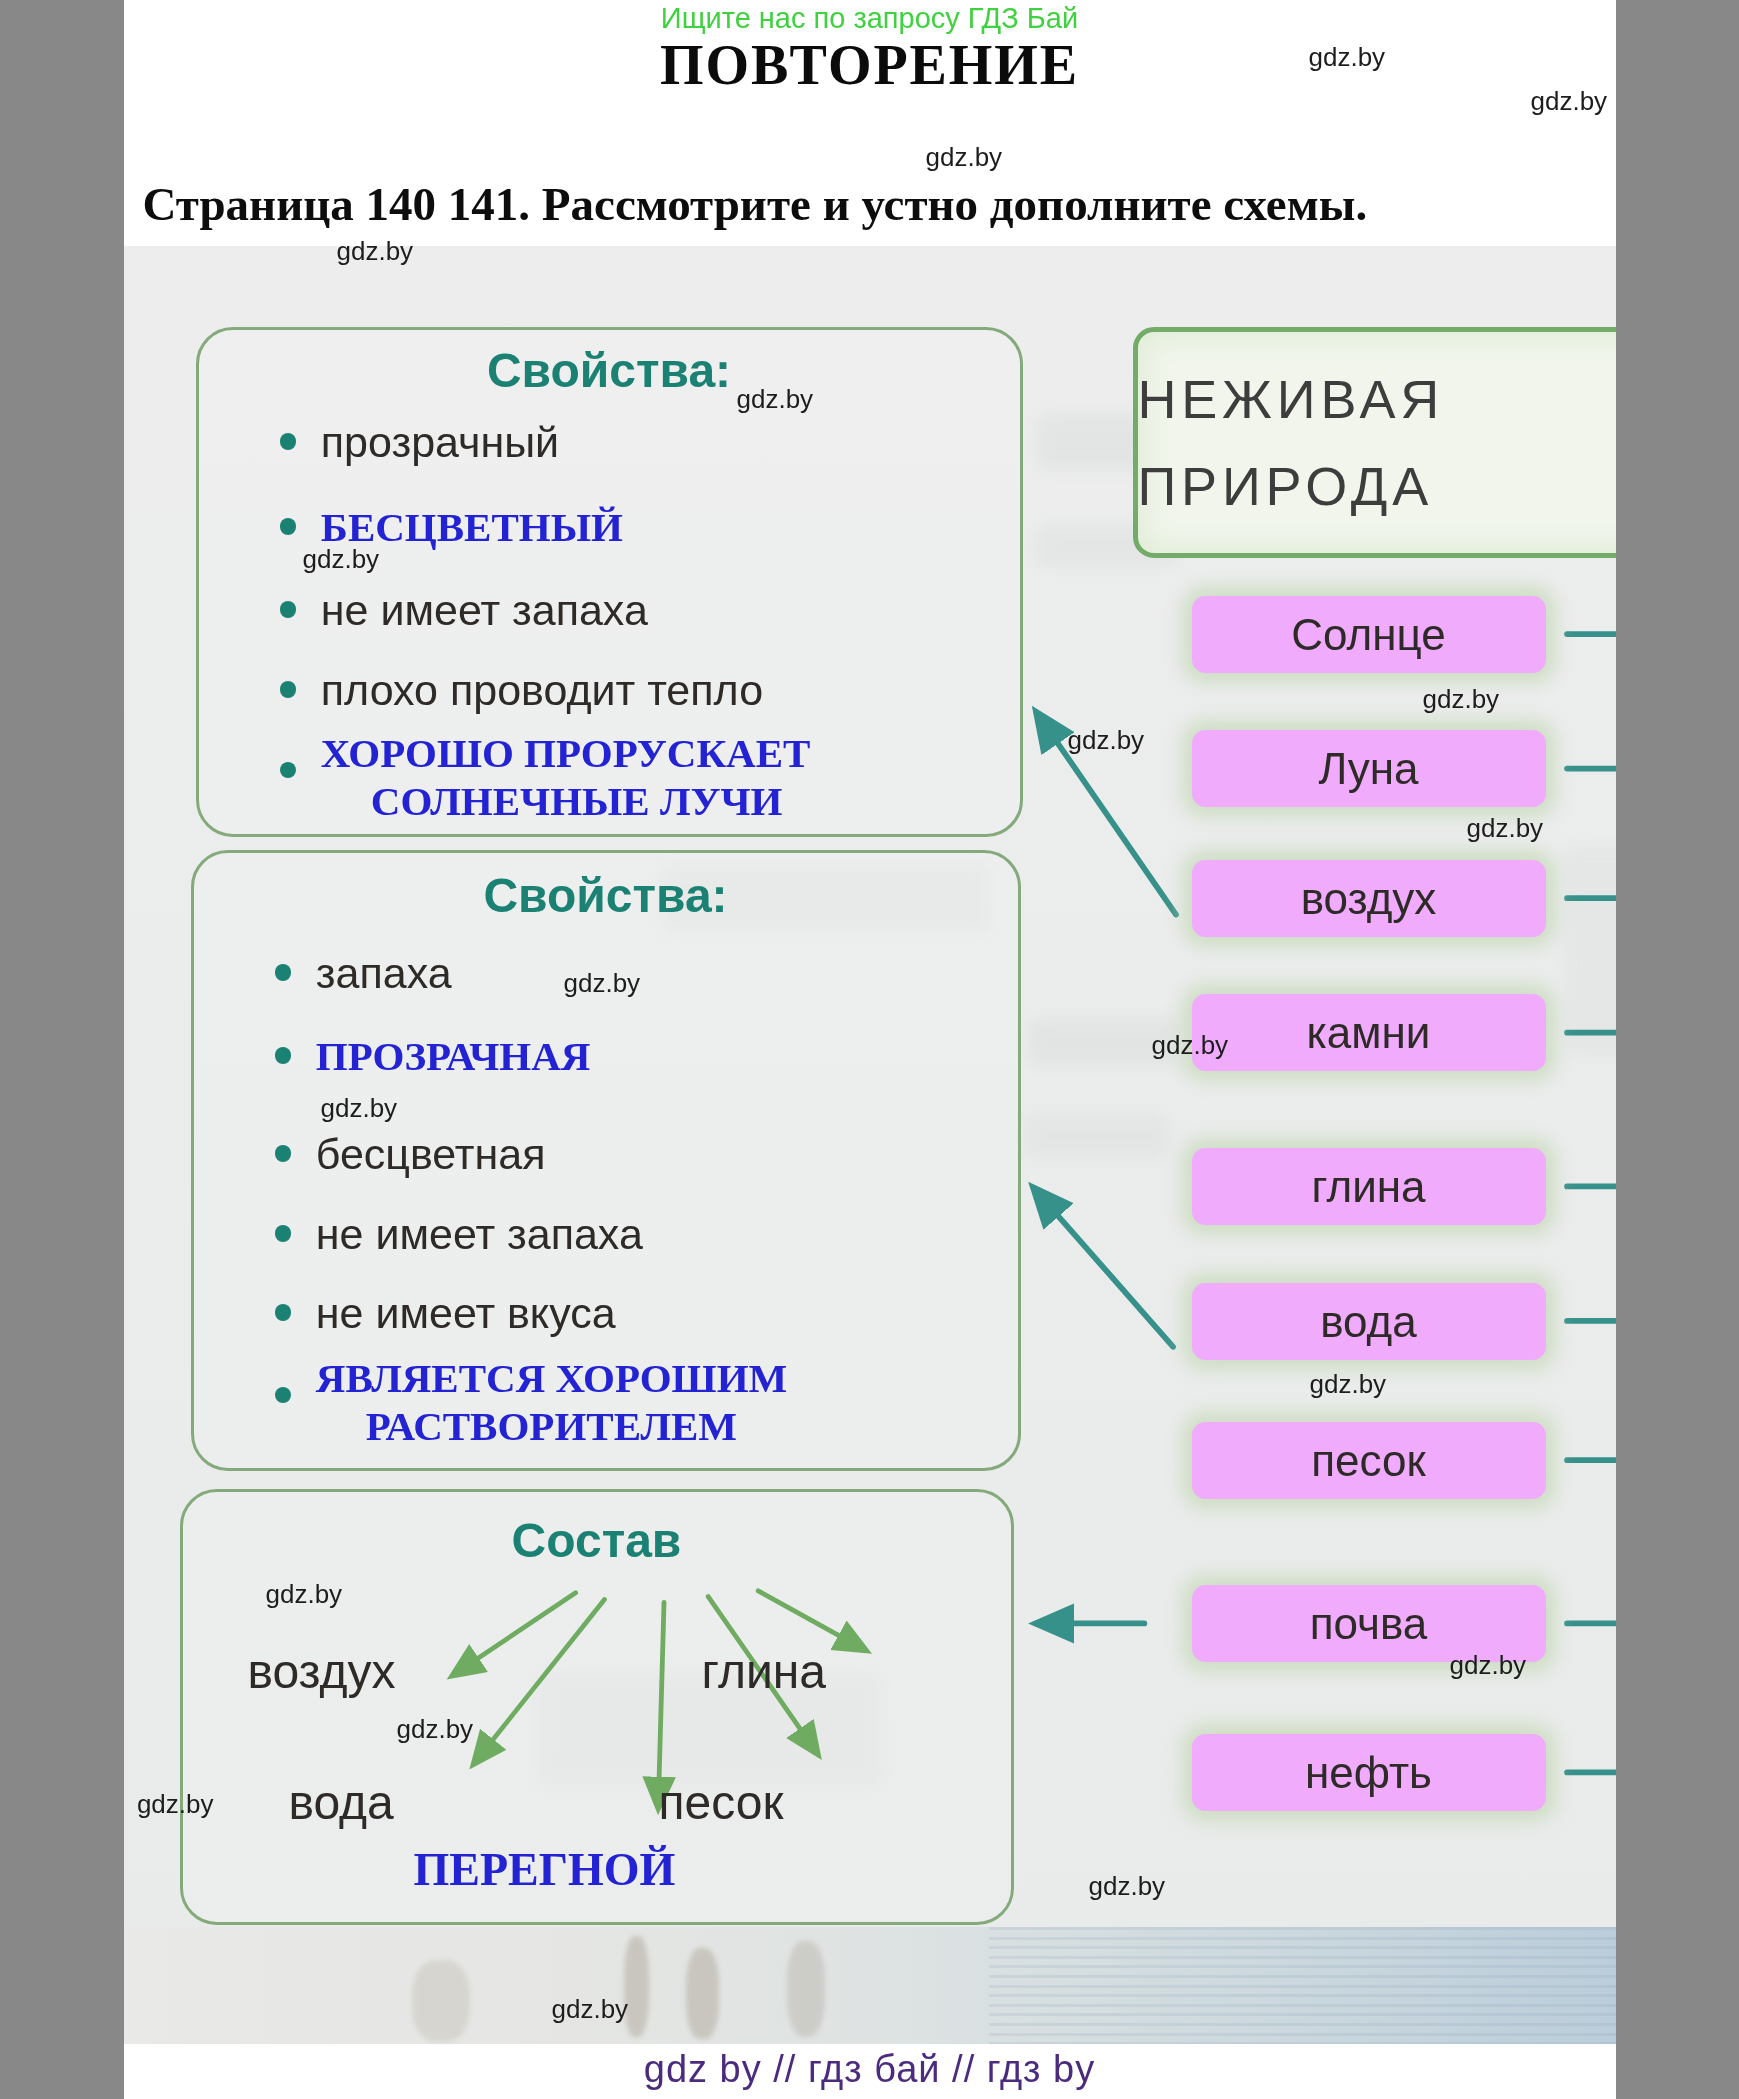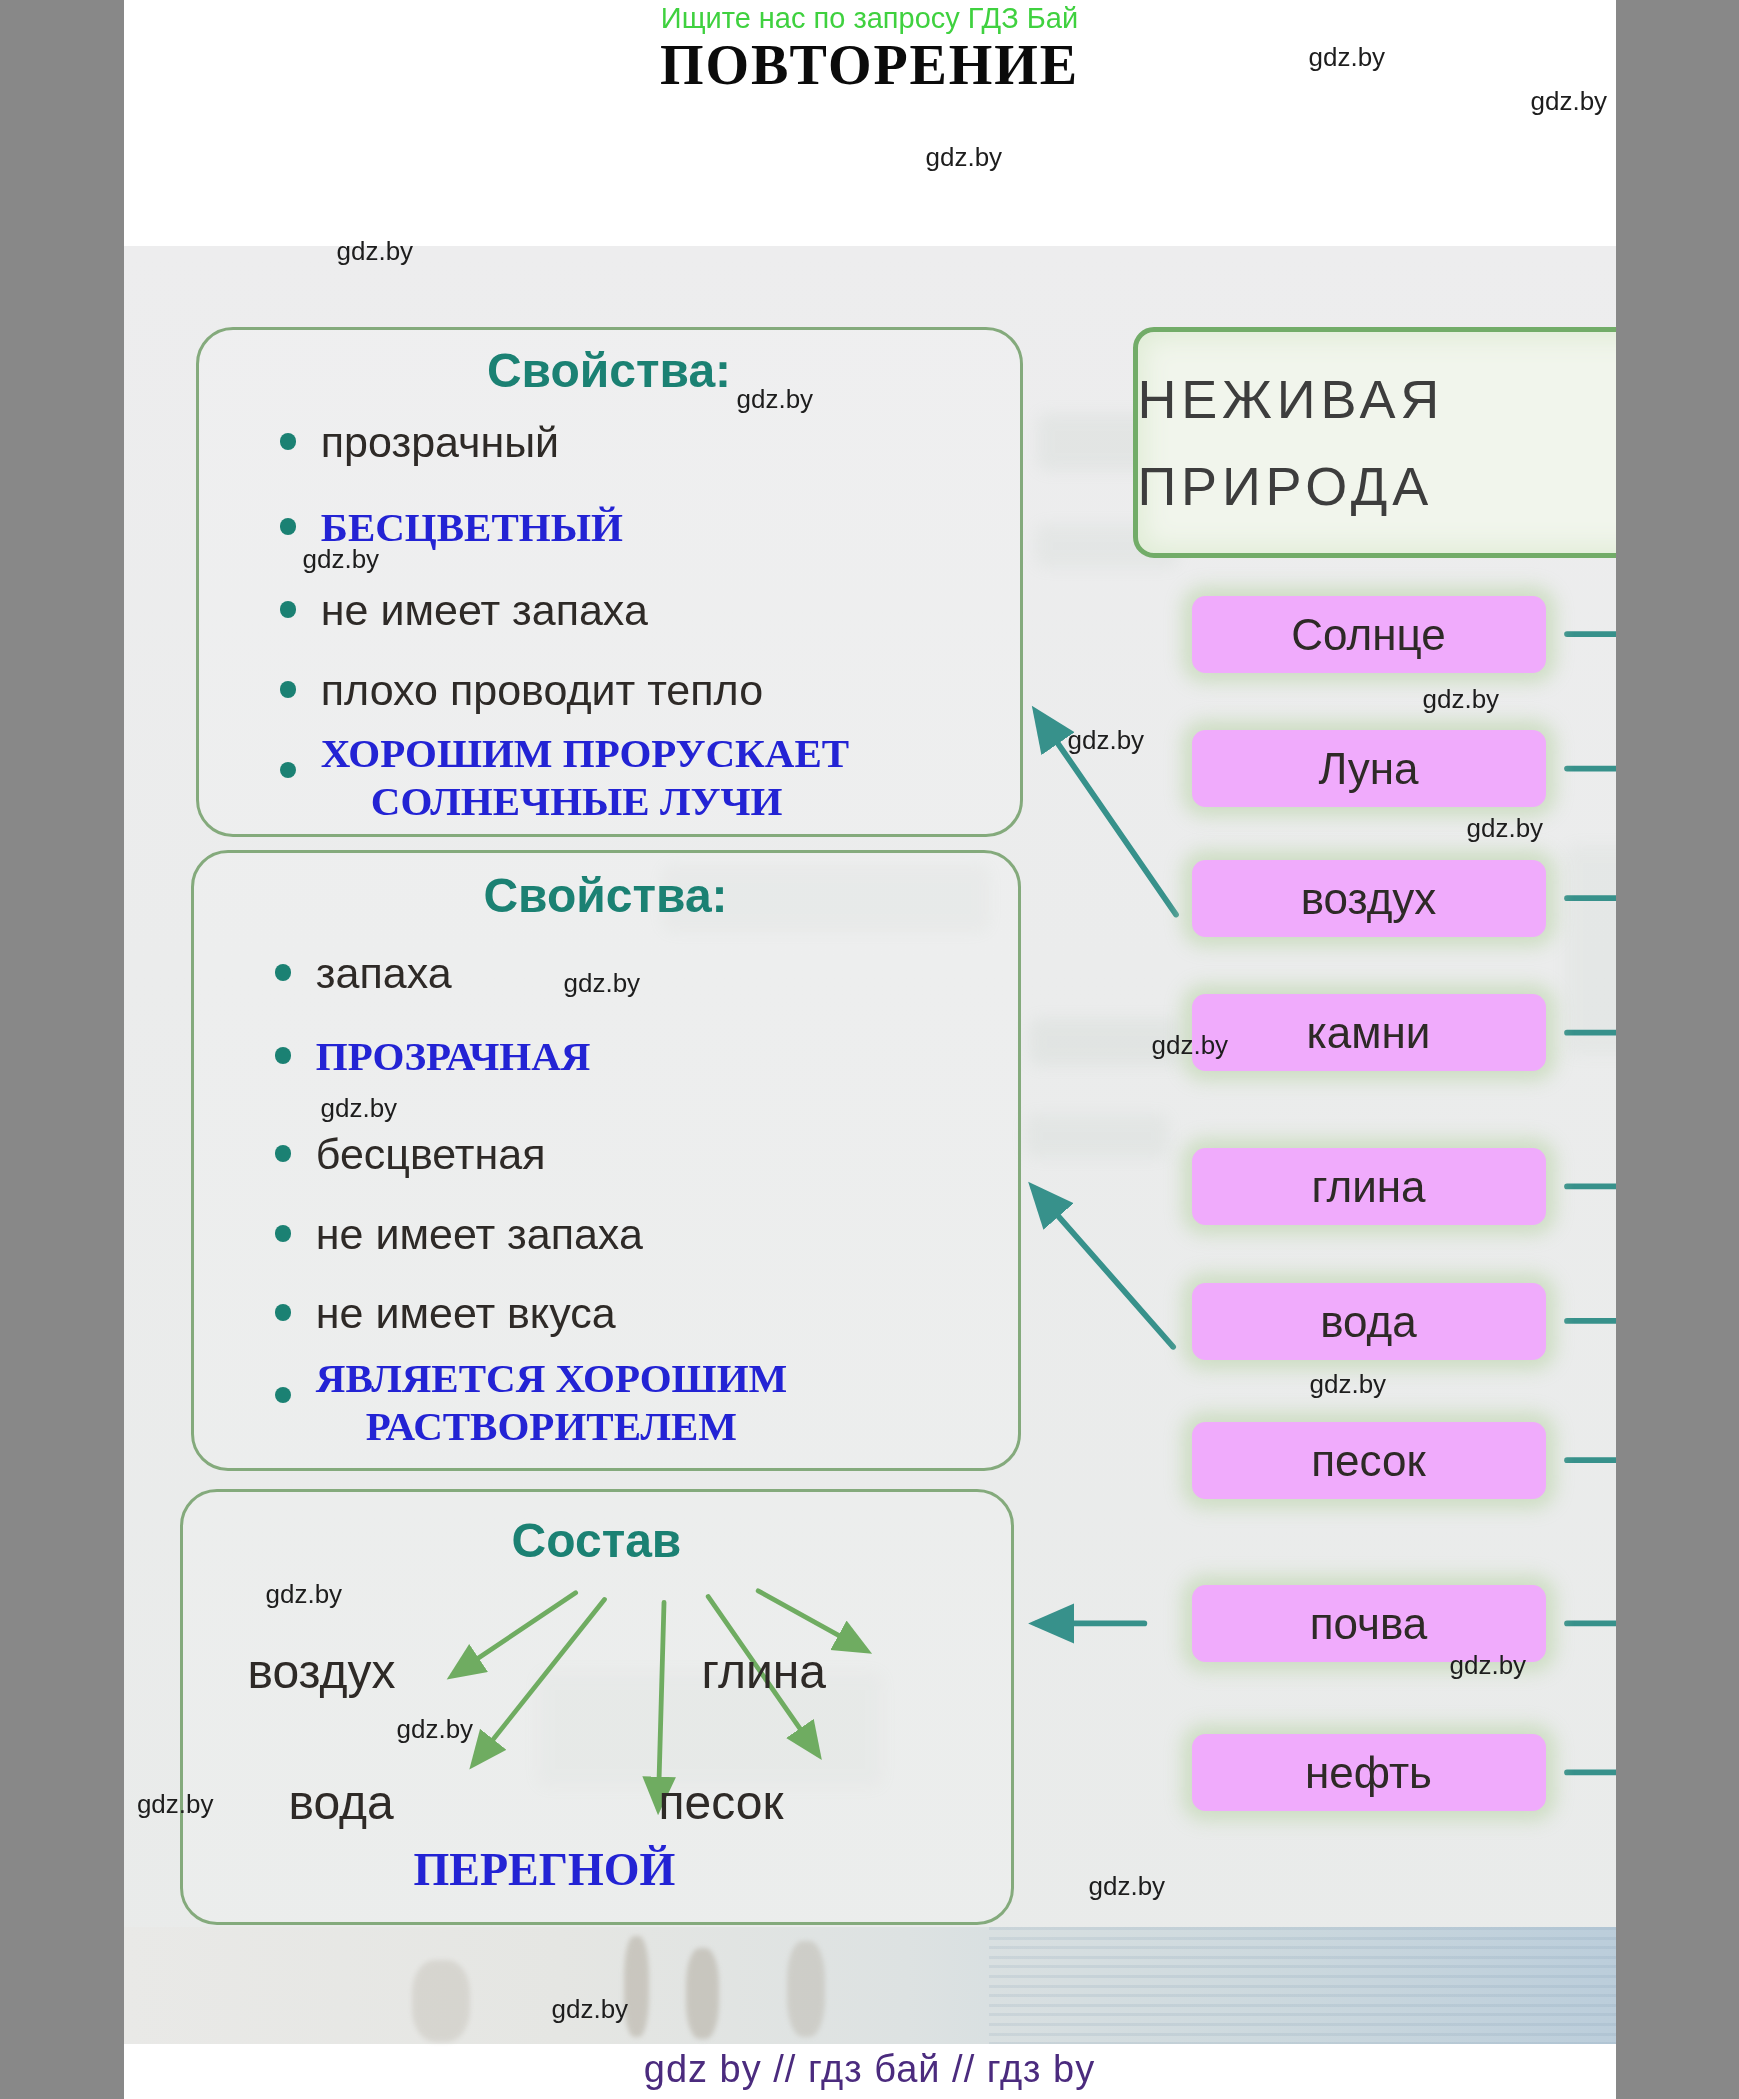--- a/index.html
+++ b/index.html
@@ -70,20 +70,21 @@
   <div class="ghost" style="left:911px;top:524px;width:144px;height:44px;opacity:.10;"></div>
   <div class="ghost" style="left:905px;top:1018px;width:154px;height:48px;opacity:.12;"></div>
   <div class="ghost" style="left:901px;top:1114px;width:144px;height:44px;opacity:.10;"></div>
   <div class="ghost" style="left:538px;top:865px;width:327px;height:67px;opacity:.08;"></div>
   <div class="ghost" style="left:413px;top:1672px;width:346px;height:115px;opacity:.07;"></div>
   <div class="ghost" style="left:1625px;top:615px;width:106px;height:42px;opacity:.14;"></div>
   <div class="ghost" style="left:1441px;top:845px;width:154px;height:211px;opacity:.08;"></div>
 
   <div class="promo">Ищите нас по запросу ГДЗ Бай</div>
   <div class="page-title">ПОВТОРЕНИЕ</div>
+  <div class="task-heading">Страница 140 141. Рассмотрите и устно дополните схемы.</div>
 
   <svg class="overlay" width="1740" height="2099" viewBox="0 0 1811 2185">
     <defs>
       <marker id="tealhead" markerWidth="9" markerHeight="8" refX="6.5" refY="3.5" orient="auto">
         <path d="M0,0 L8,3.5 L0,7 Z" fill="#37918b"></path>
       </marker>
       <marker id="greenhead" markerWidth="9" markerHeight="8" refX="6.5" refY="3.5" orient="auto">
         <path d="M0,0 L8,3.5 L0,7 Z" fill="#5ca14c"></path>
       </marker>
     </defs>
@@ -126,21 +127,21 @@
       <span class="dot"></span>
       <span class="ptext">не имеет запаха</span>
       </div>
     <div class="brow" style="top:336px">
       <span class="dot"></span>
       <span class="ptext">плохо проводит тепло</span>
       </div>
     <div class="brow" style="top:399px">
       <span class="dot" style="margin-top:33px;"></span>
       <span class="atext">
-        <span>ХОРОШИМ ПРОРУСКАЕТ</span>
+        <span>ХОРОШО ПРОРУСКАЕТ</span>
         <span class="aline2">СОЛНЕЧНЫЕ ЛУЧИ</span>
       </span>
       </div>
   </div>
 
   <div class="scheme-box" style="left:67px;top:850px;width:824px;height:615px;">
     <div class="box-title" style="top:15.4px;">Свойства:</div>
     <div class="brow" style="top:96px">
       <span class="dot"></span>
       <span class="ptext">запаха</span>

